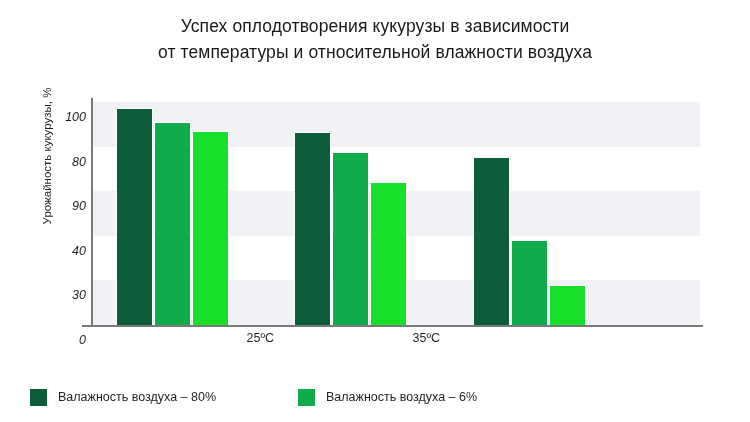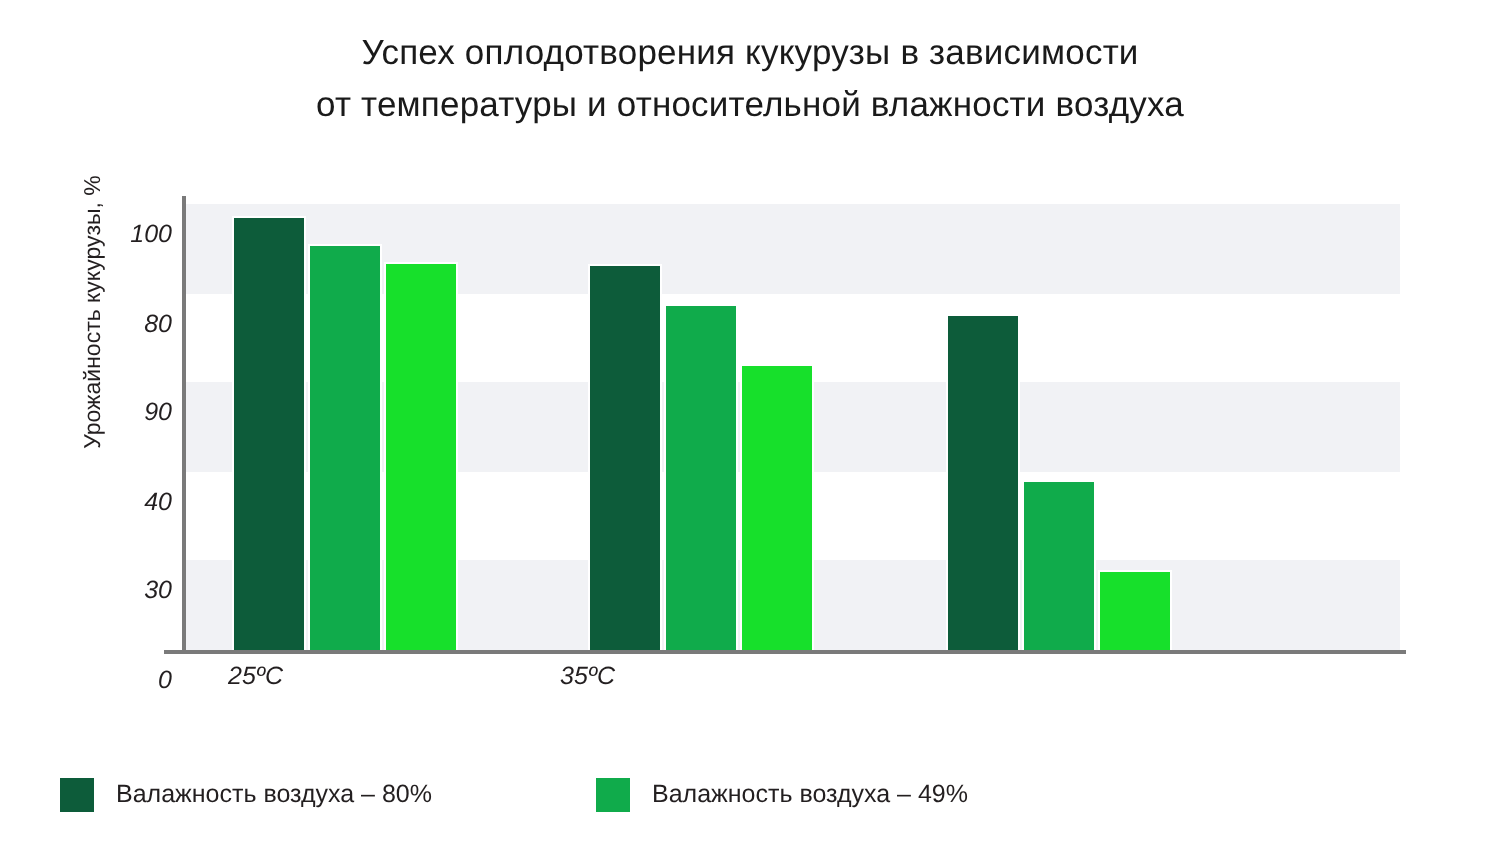--- a/index.html
+++ b/index.html
@@ -116,24 +116,23 @@
     color: #231f20;
     white-space: nowrap;
   }
 
   
   .xlabels { position: absolute; left: 92px; top: 331px; width: 608px; height: 20px; }
   .xlabel {
     position: absolute;
     top: 0;
     width: 160px;
-    text-align: left;
+    text-align: right;
     font-size: 12.5px;
     color: #231f20;
-    font-style: italic;
   }
   .x-axis-title {
     position: absolute;
     left: 92px;
     top: 352px;
     width: 608px;
     text-align: center;
     font-size: 11.5px;
     color: #231f20;
   }
@@ -218,17 +217,17 @@
   </div>
 
 
   <div class="legend">
     <div class="legend-item i0">
       <span class="legend-swatch" id="sw0" style="background: rgb(13, 92, 58);"></span>
       <span class="legend-label">Валажность воздуха – 80%</span>
     </div>
     <div class="legend-item i1">
       <span class="legend-swatch" id="sw1" style="background: rgb(16, 171, 75);"></span>
-      <span class="legend-label">Валажность воздуха – 49%</span>
+      <span class="legend-label">Валажность воздуха – 6%</span>
     </div>
   </div>
 
 </div>
 
 </body></html>

